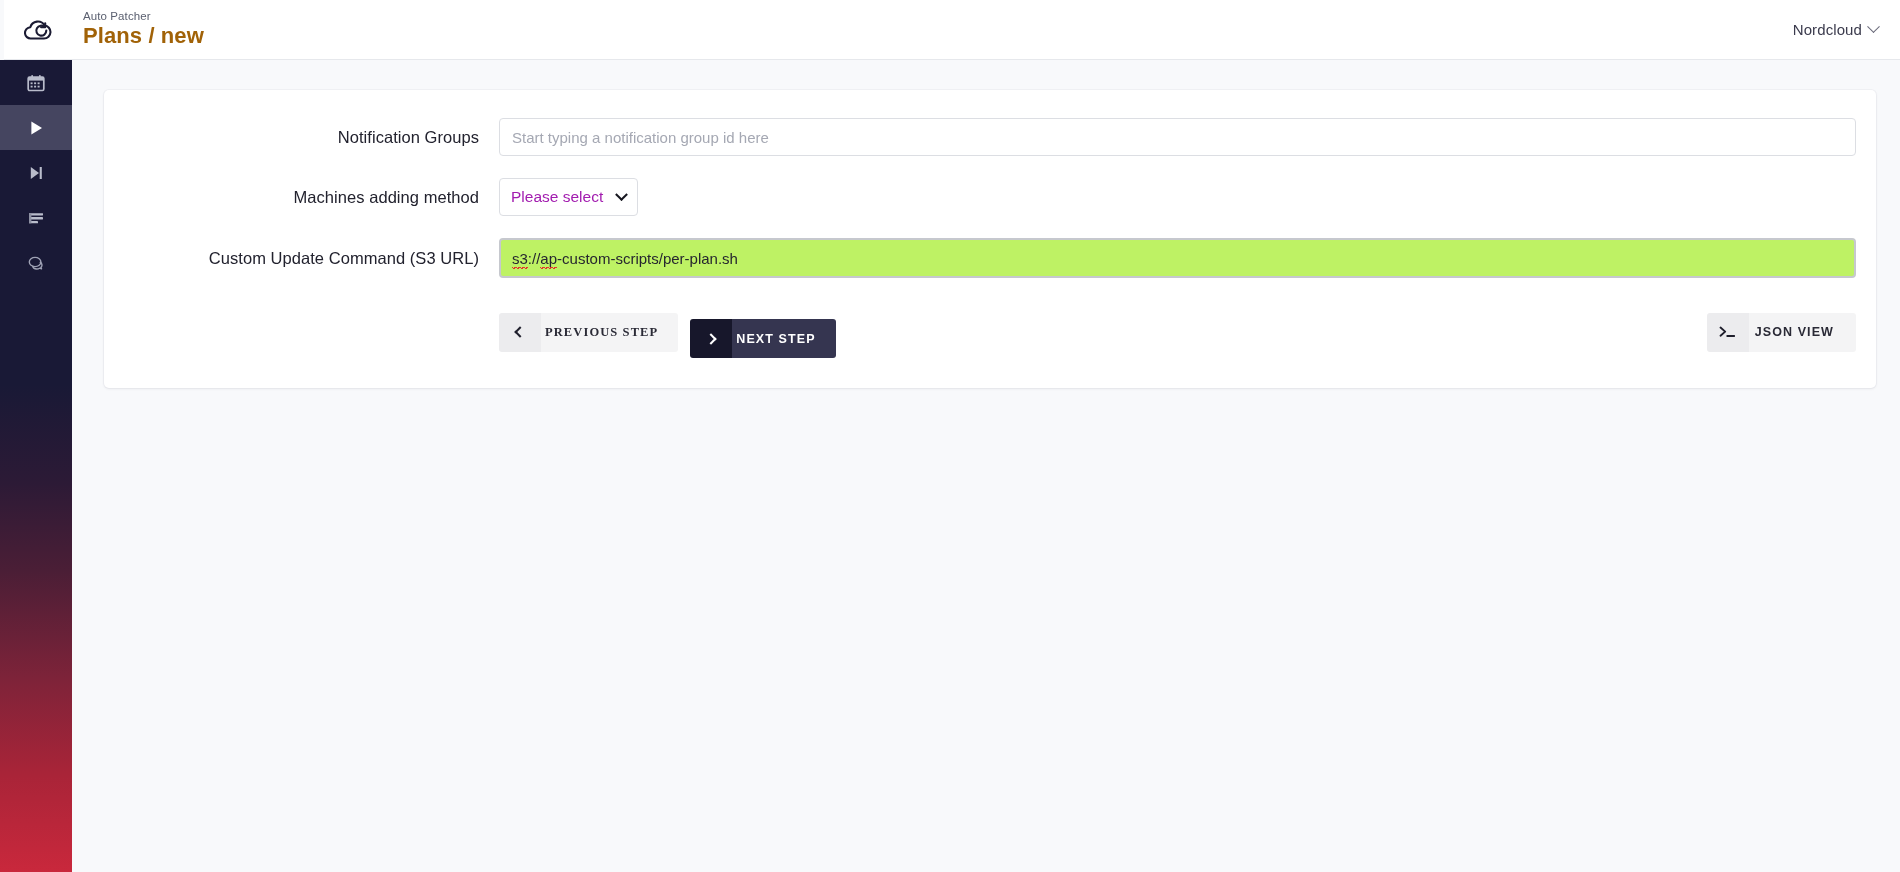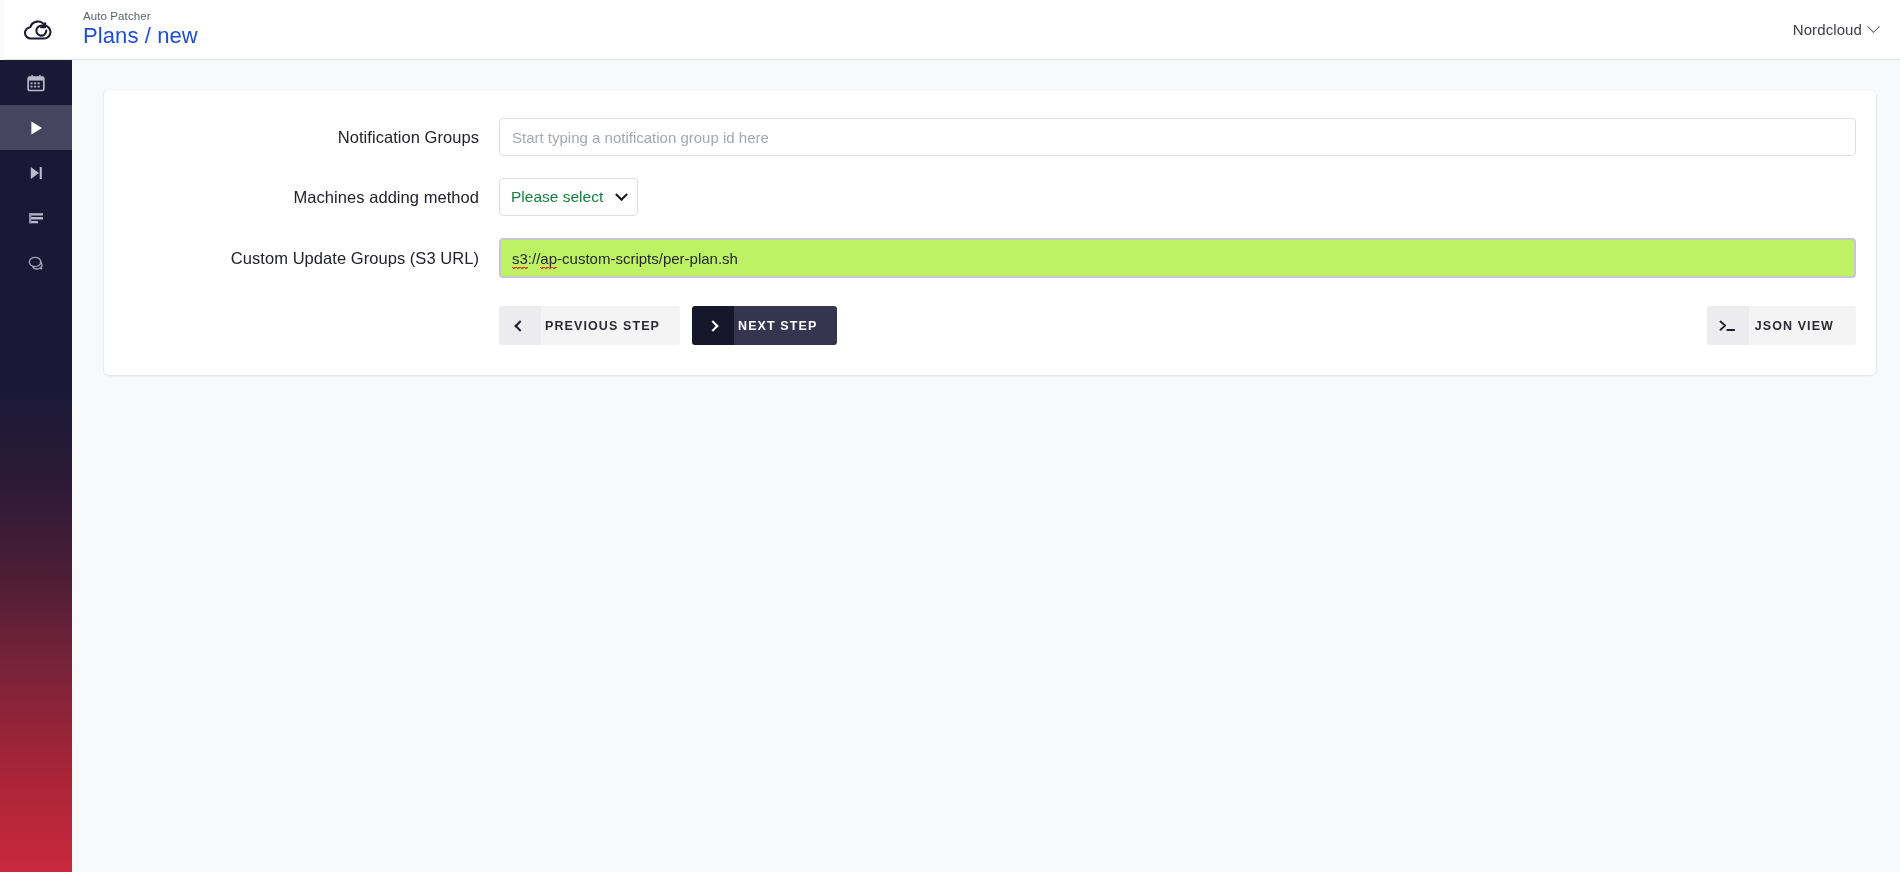--- a/index.html
+++ b/index.html
@@ -48,23 +48,23 @@
     margin-top: -2px;
   }
   .app-name {
     font-size: 11.5px;
     color: #5b6070;
     line-height: 14px;
     letter-spacing: 0.1px;
   }
   .page-title {
     font-size: 22px;
-    color: #1d4ed8;
+    color: #a16207;
     line-height: 26px;
-    font-weight: 400;
+    font-weight: 700;
     letter-spacing: 0.1px;
   }
   .header-spacer { flex: 1 1 auto; }
   .account-menu {
     display: flex;
     align-items: center;
     gap: 7px;
     padding-right: 26px;
     cursor: pointer;
     user-select: none;
@@ -201,21 +201,21 @@
     background: #fff;
     padding: 0 11px;
     display: inline-flex;
     align-items: center;
     gap: 14px;
     cursor: pointer;
     user-select: none;
   }
   .select-value {
     font-size: 15.5px;
-    color: #15803d;
+    color: #a21caf;
   }
   .select-chev {
     display: inline-block;
     width: 9px; height: 9px;
     border-right: 2.2px solid #16161f;
     border-bottom: 2.2px solid #16161f;
     transform: rotate(45deg) translate(-2px,-2px);
   }
 
   
@@ -247,23 +247,23 @@
   .btn-label {
     display: flex;
     align-items: center;
     padding: 0 20px 0 4px;
     font-size: 12.5px;
     font-weight: bold;
     letter-spacing: 1.1px;
   }
 
   .btn-secondary .btn-icon { background: #ececee; }
-  .btn-secondary .btn-label { background: #f4f4f5; color: #2a2a36; }
-
-  .btn-primary { margin-left: 12px; }
+  .btn-secondary .btn-label { background: #f4f4f5; color: #2a2a36; font-family: Liberation Serif, serif; }
+
+  .btn-primary { margin-left: 12px; margin-top: 13px; }
   .btn-primary .btn-icon { background: #17172b; }
   .btn-primary .btn-label { background: #353550; color: #ffffff; }
 
   .btn-json { margin-left: auto; }
   .btn-json .btn-icon { background: #ececee; }
   .btn-json .btn-label { background: #f4f4f5; color: #2a2a36; padding: 0 22px 0 6px; }
 
   .arrow-l, .arrow-r {
     display: inline-block;
     width: 8px; height: 8px;
@@ -375,21 +375,21 @@
         <div class="form-label">Machines adding method</div>
         <div class="field-area">
           <div class="select-box">
             <span class="select-value">Please select</span>
             <span class="select-chev"></span>
           </div>
         </div>
       </div>
 
       <div class="form-row">
-        <div class="form-label">Custom Update Groups (S3 URL)</div>
+        <div class="form-label">Custom Update Command (S3 URL)</div>
         <div class="field-area">
           <div class="spell-wrap">
             <span class="spell-text"><span class="squiggle">s3</span><span>://</span><span class="squiggle">ap</span><span>-custom-scripts/per-plan.sh</span></span>
           </div>
         </div>
       </div>
 
       <div class="btn-row">
 
         <div class="btn btn-secondary">

